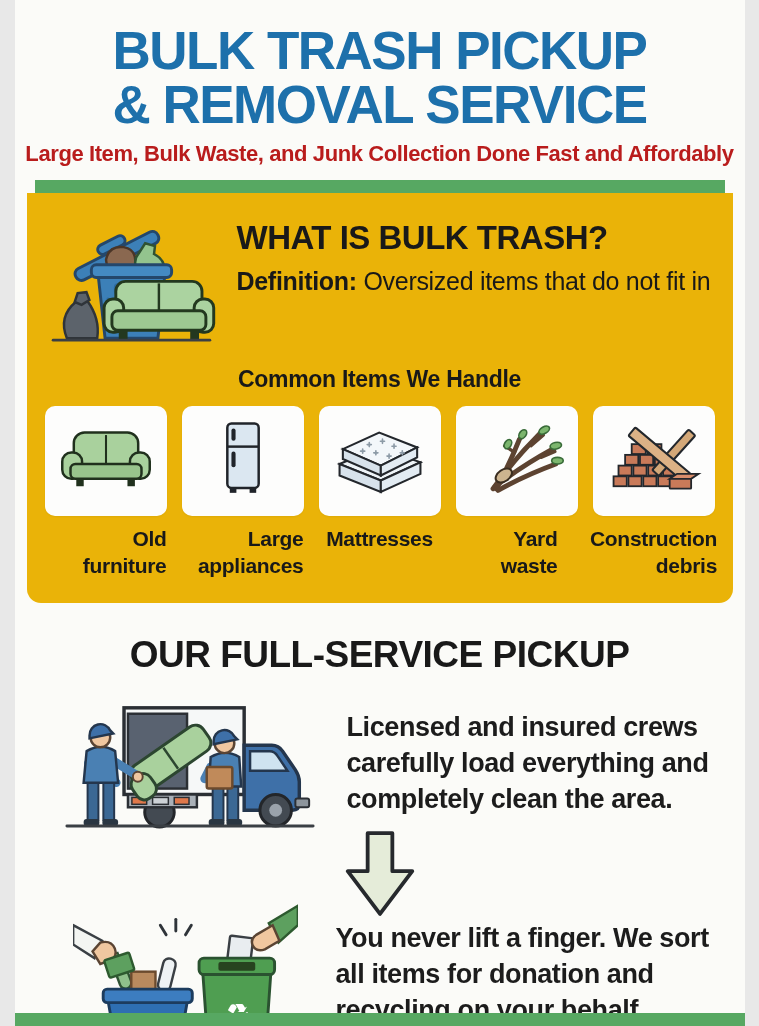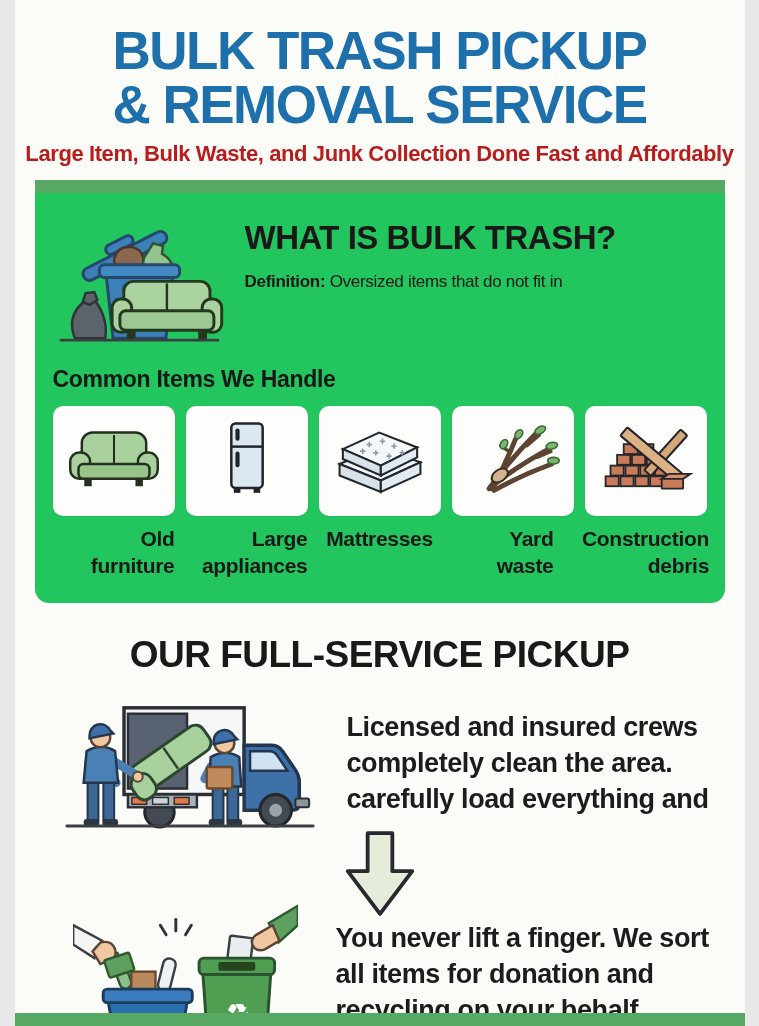--- a/index.html
+++ b/index.html
@@ -7,28 +7,28 @@
   .page {
     width:730px; height:1026px; position:relative; overflow:hidden;
     background:#fbfbf8; margin:0 auto; color:#191919;
   }
   
   .header { text-align:center; padding-top:24px; }
   .title { color:#1d70ab; font-weight:bold; font-size:53px; line-height:1.02; letter-spacing:-1.5px; }
   .subtitle { margin-top:9px; font-size:22px; font-weight:bold; letter-spacing:-0.4px; color:#b91c1c; }
   
   .bar-top { margin:13px 20px 0 20px; height:13px; background:#57a862; }
-  .panel { margin:0 20px; background:#22c55e; border-radius:0 0 14px 14px; padding:10px 18px 24px 18px; }
+  .panel { margin:0 12px; background:#eab308; border-radius:0 0 14px 14px; padding:10px 18px 24px 18px; }
   .panel-top { display:flex; }
   .hero-wrap { width:180px; flex:0 0 auto; padding-top:4px; }
   .what-col { padding-left:12px; padding-top:16px; }
   .what-heading { font-size:33px; font-weight:bold; letter-spacing:-0.5px; }
-  .definition { margin-top:9px; font-size:17px; line-height:31px; letter-spacing:-0.3px; }
+  .definition { margin-top:9px; font-size:25px; line-height:31px; letter-spacing:-0.3px; }
   .definition b { font-weight:bold; }
-  .items-heading { font-size:23px; font-weight:bold; margin-top:16px; letter-spacing:-0.3px; }
+  .items-heading { text-align:center; font-size:23px; font-weight:bold; margin-top:16px; letter-spacing:-0.3px; }
   .cards { display:flex; justify-content:space-between; margin-top:13px; }
   .card-col { width:122px; display:flex; flex-direction:column; align-items:center; }
   .card { width:122px; height:110px; background:#fdfdfc; border-radius:10px; display:flex; align-items:center; justify-content:center; box-shadow:0 1px 2px rgba(0,0,0,0.05); }
   .card-label { margin-top:9px; font-size:21px; font-weight:bold; text-align:right; line-height:27px; letter-spacing:-0.3px; }
   .card-label.narrow { max-width:82px; }
   .card-label.nowrap { white-space:nowrap; }
   
   .promise-heading { text-align:center; font-size:37px; font-weight:bold; margin-top:31px; letter-spacing:-0.5px; }
   .prow { display:flex; align-items:center; }
   .prow1 { margin-top:12px; }
@@ -260,22 +260,22 @@
           <path d="M152 70 q15 -9 29 0 l2 30 h-33 z" fill="#4a80b3" stroke="#24364d" stroke-width="2.5"></path>
           <rect x="148" y="80" width="26" height="22" rx="2" fill="#c08a5a" stroke="#6b4a2d" stroke-width="2.5"></rect>
           <circle cx="166" cy="56" r="10" fill="#f0c7a0" stroke="#5a4433" stroke-width="2.5"></circle>
           <path d="M155 54 a11 11 0 0 1 21 -5 l3 3 -24 5 z" fill="#3e70a8" stroke="#24364d" stroke-width="2.5"></path>
         </g>
         <line x1="6" y1="140" x2="256" y2="140" stroke="#3a3f44" stroke-width="3" stroke-linecap="round"></line>
       </svg>
     </div>
     <div class="ptext">
       <div>Licensed and insured crews</div>
+      <div>carefully load everything and</div>
       <div>completely clean the area.</div>
-      <div>carefully load everything and</div>
     </div>
   </div>
 
   <div class="arrow-wrap">
     <svg viewBox="0 0 80 92" width="76" height="88">
       <polygon points="27,3 53,3 53,43 74,43 40,88 6,43 27,43" fill="#e5ecd9" stroke="#26292d" stroke-width="4" stroke-linejoin="round"></polygon>
     </svg>
   </div>
 
   <div class="prow prow2">

